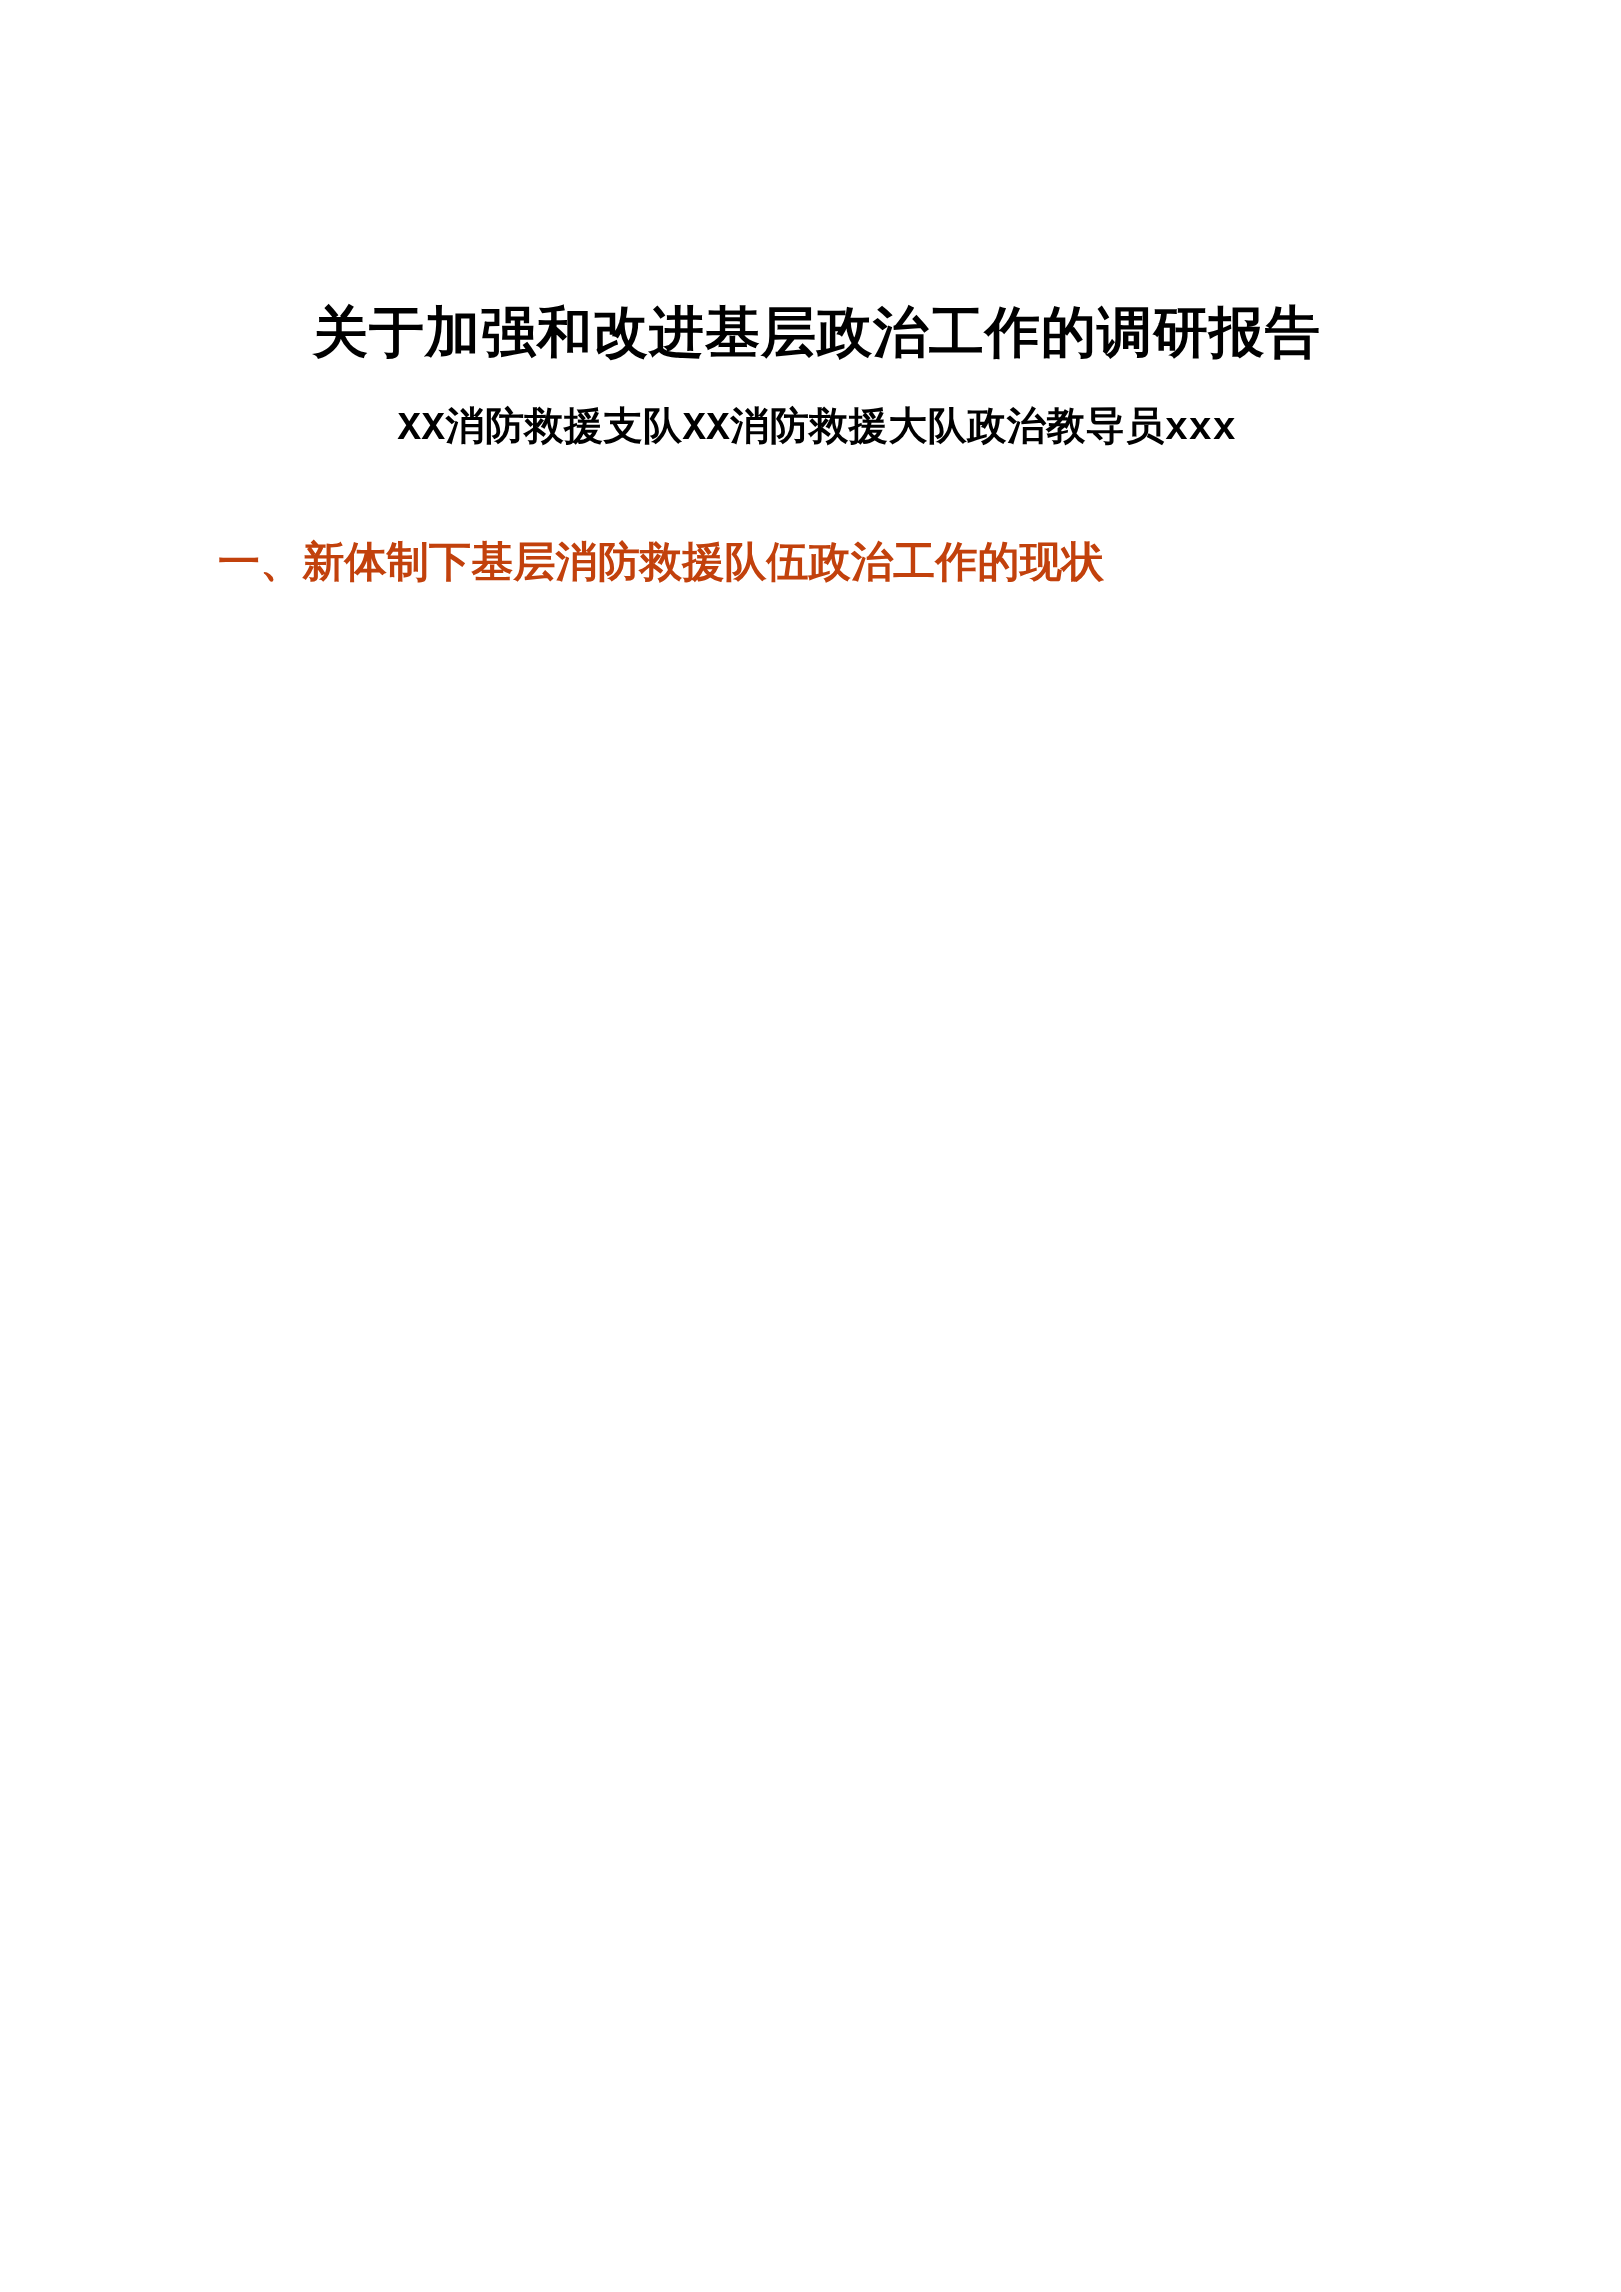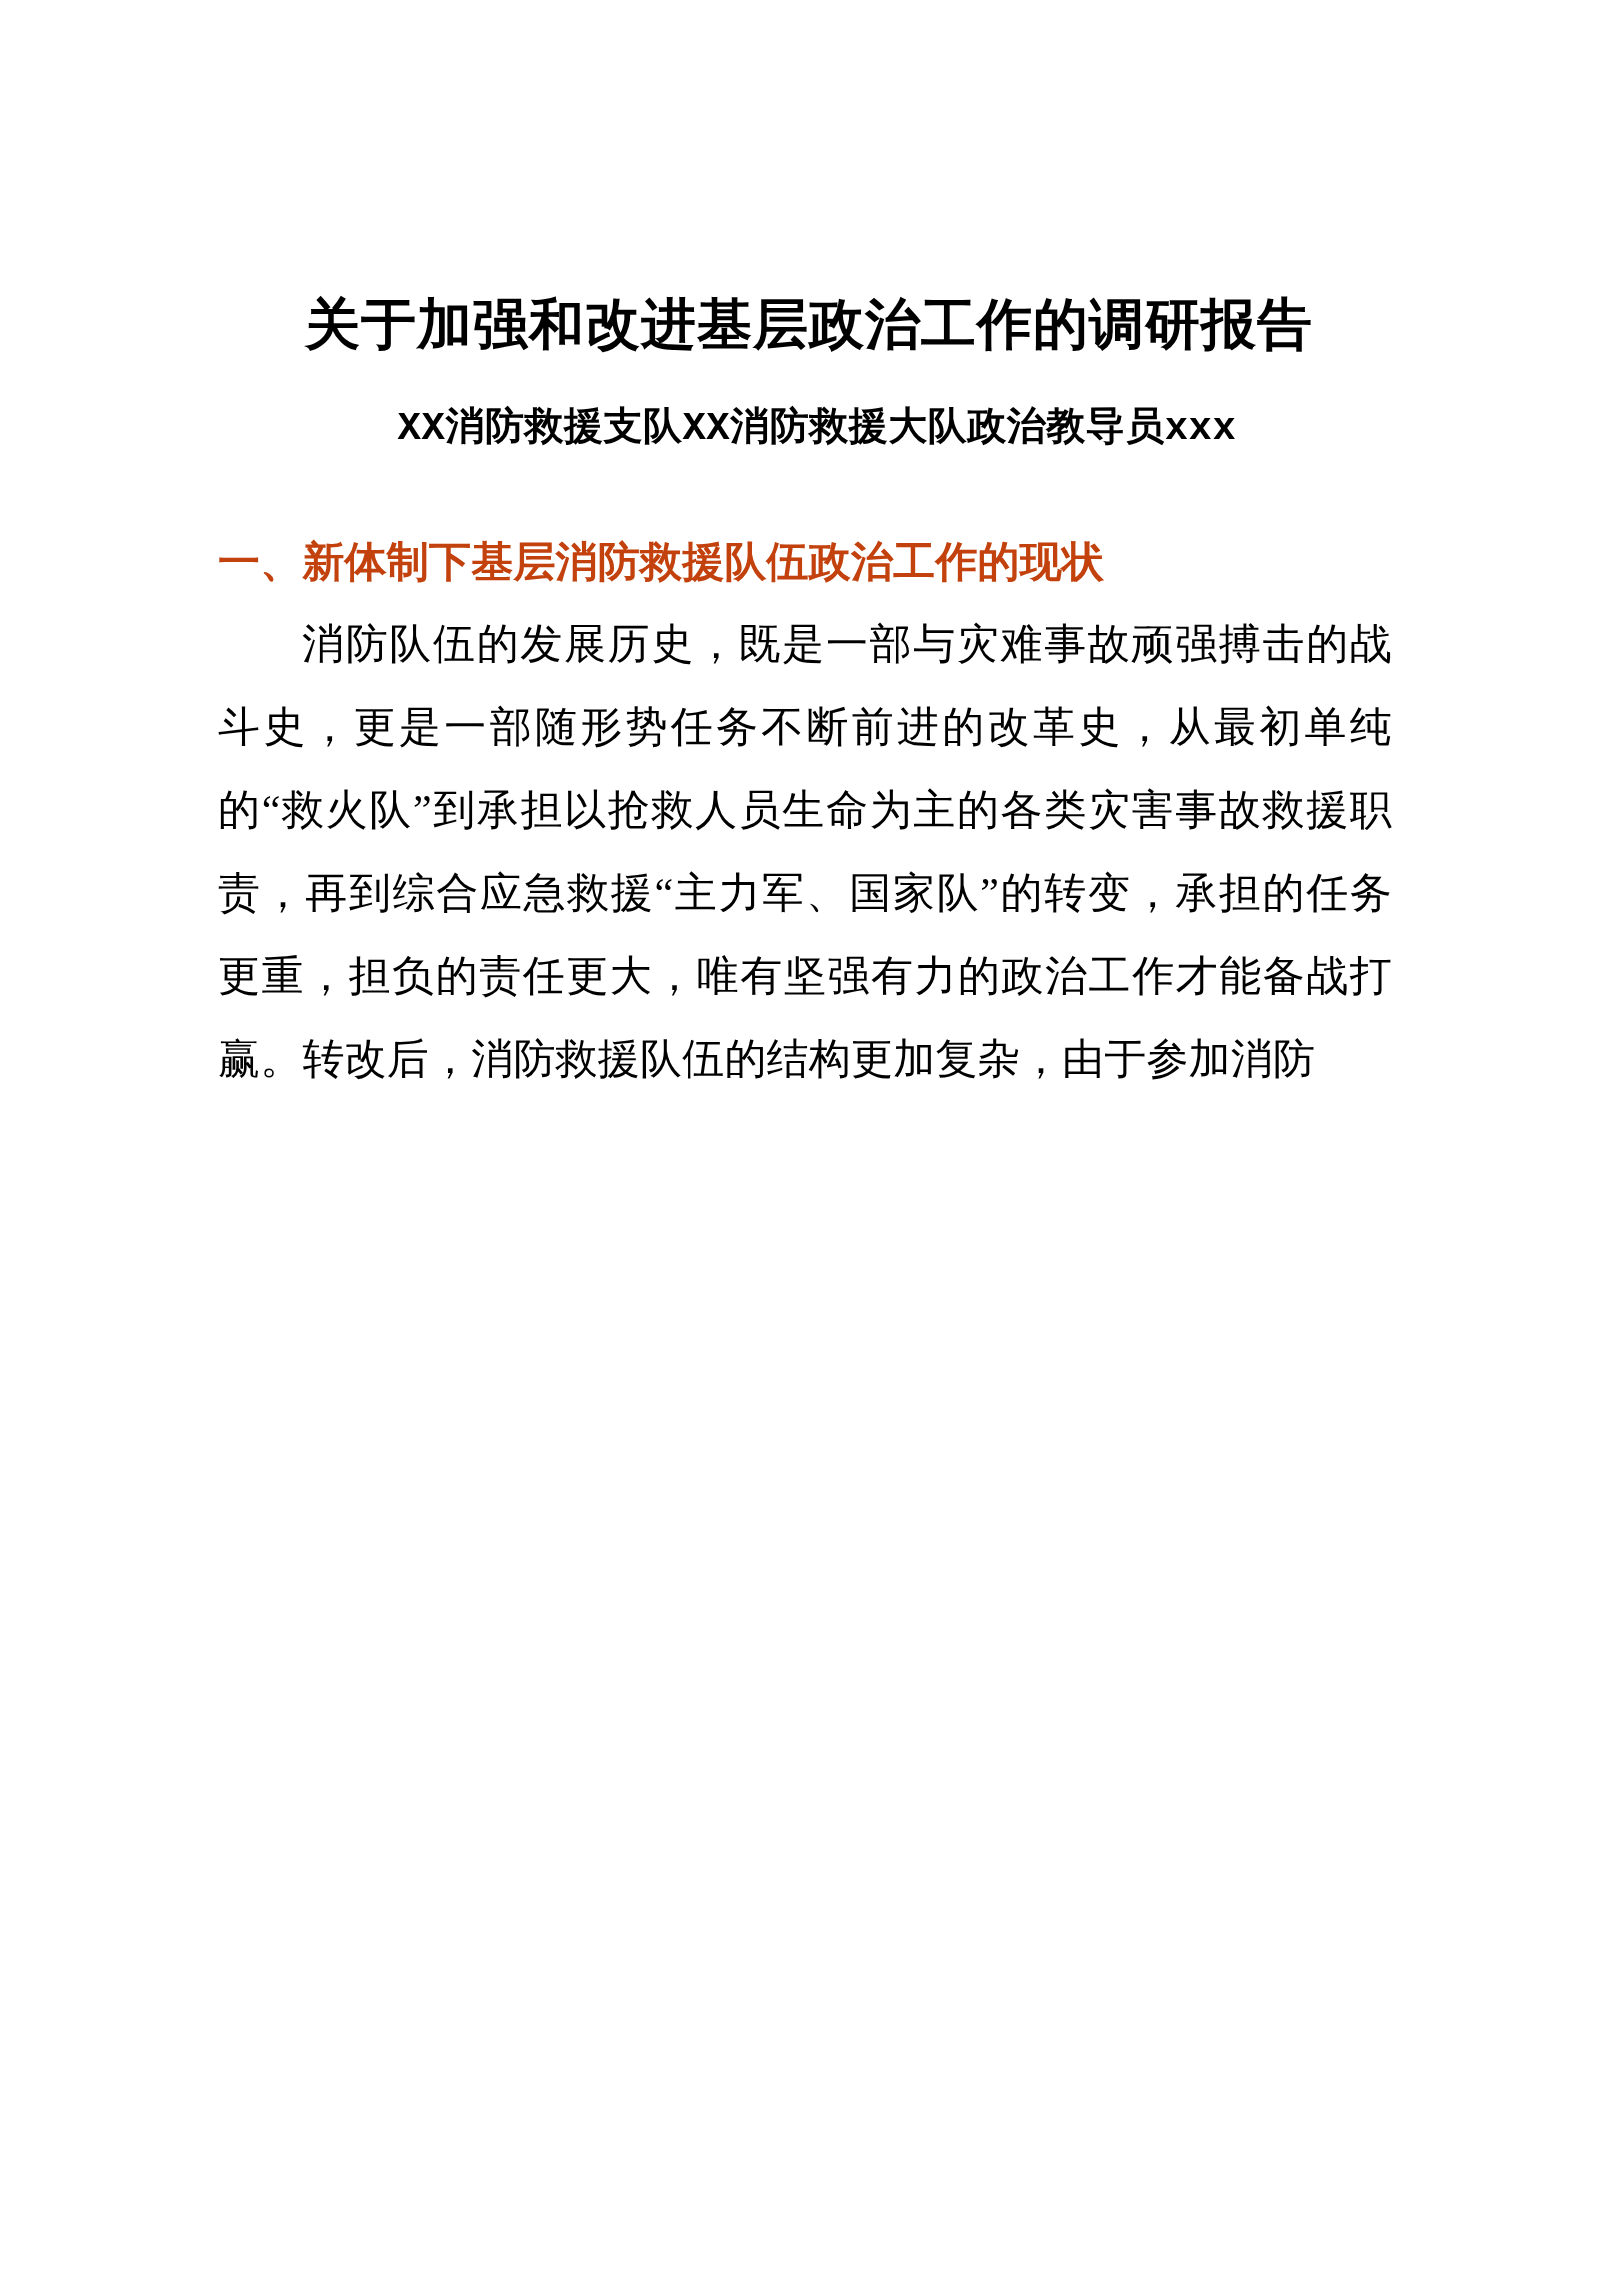--- a/index.html
+++ b/index.html
@@ -30,21 +30,21 @@
 
   
   #content {
     position: absolute;
     left: 218px;
     top: 0;
     width: 1174px;
   }
 
   .doc-title {
-    margin: 4px;
+    margin: 12px;
     padding: 0;
     text-align: center;
     font-family: "Liberation Serif", "DejaVu Serif", serif;
     font-weight: bold;
     font-size: 55px;
     line-height: 73px;
     letter-spacing: 1px;
     color: #000000;
     position: absolute;
     left: 0;
@@ -114,20 +114,19 @@
 
     <div class="doc-subtitle">XX消防救援支队XX消防救援大队政治教导员xxx</div>
 
     <div id="body-flow">
 
 
       <div class="spacer-after-p1"></div>
 
       <h2 class="section-heading">一、新体制下基层消防救援队伍政治工作的现状</h2>
 
-      <p class="para">消防队伍的发展历史，既是一部与灾难事故顽强搏击的战斗史，更是一部随形势任务不断前进的改革史，从最初单纯的“救火队”到承担以抢救人员生命为主的各类灾害事故救援职责，再到综合应急救援“主力军、国家队”的转变，承担的任务更重，担负的责任更大，唯有坚强有力的政治工作才能备战打赢。转改后，消防救援队伍的结构更加复杂，由于参加消防</p>
 
     </div>
 
   </div>
 
 </div>
 
 
 </body></html>

